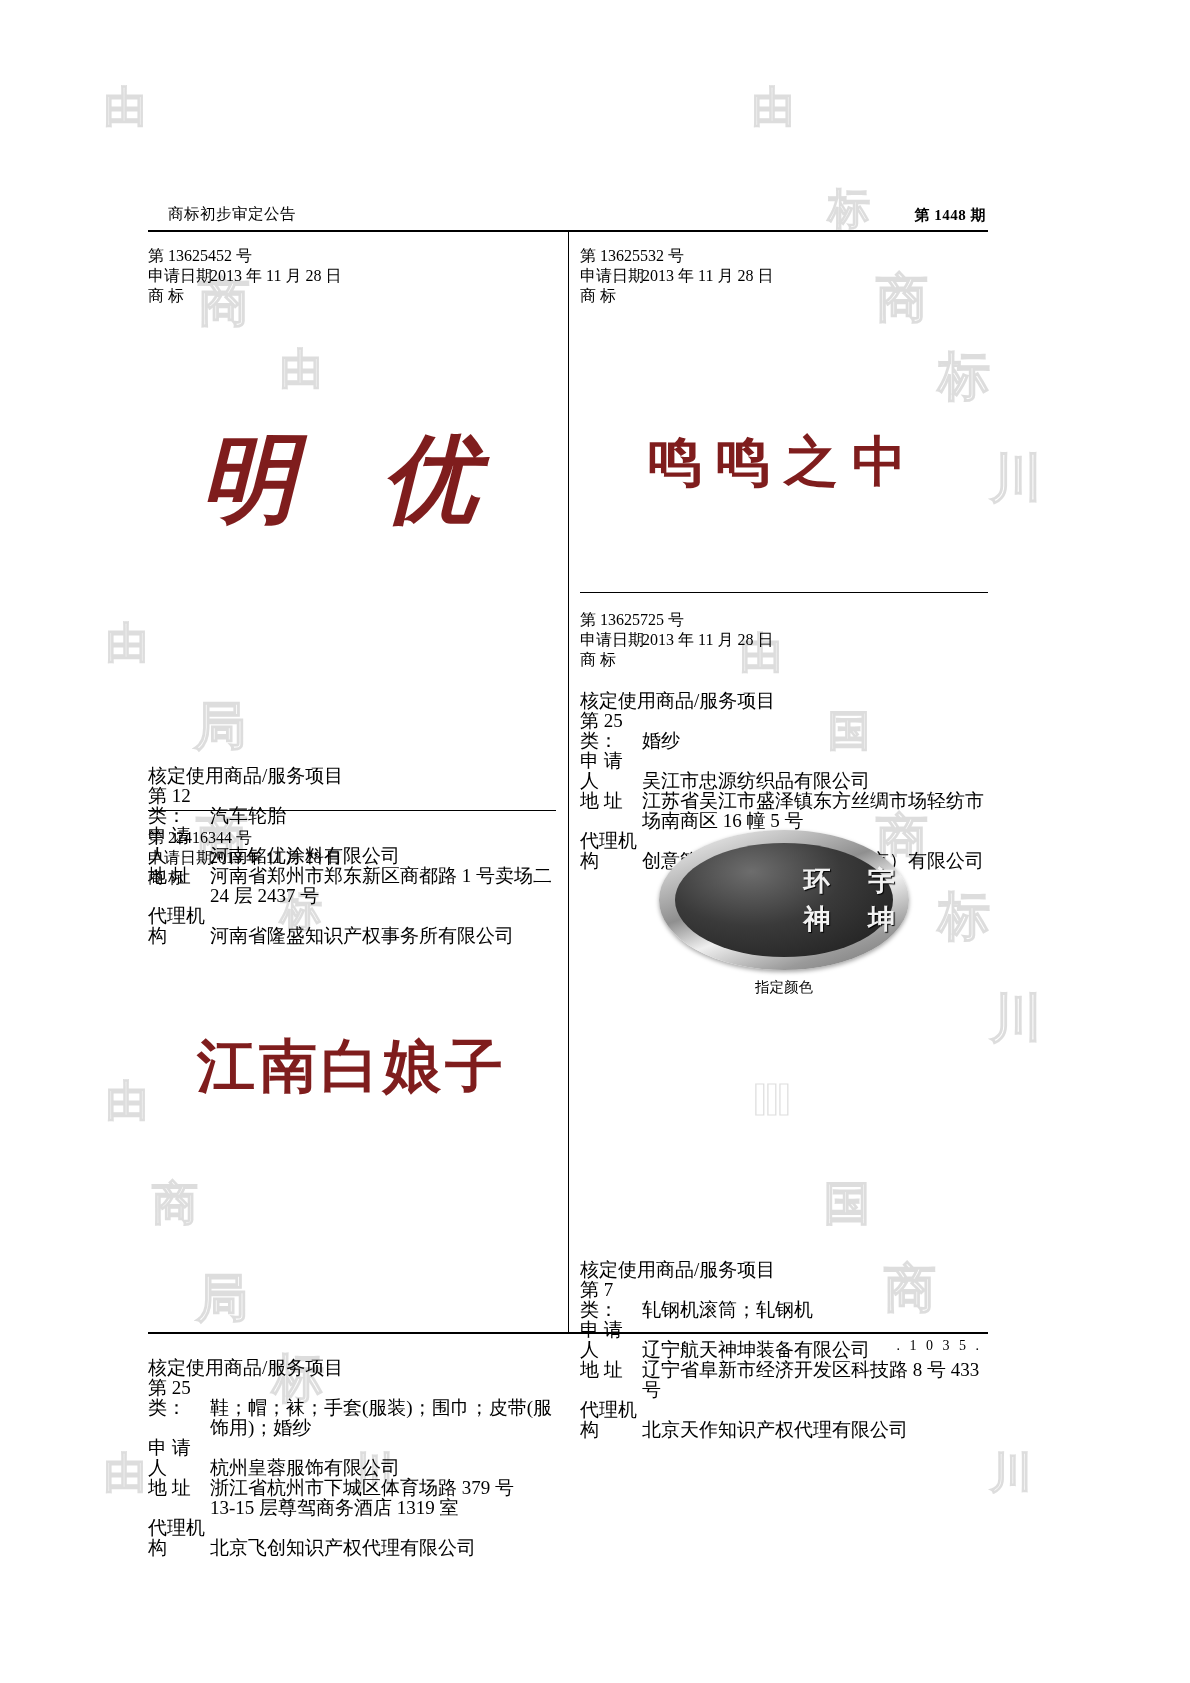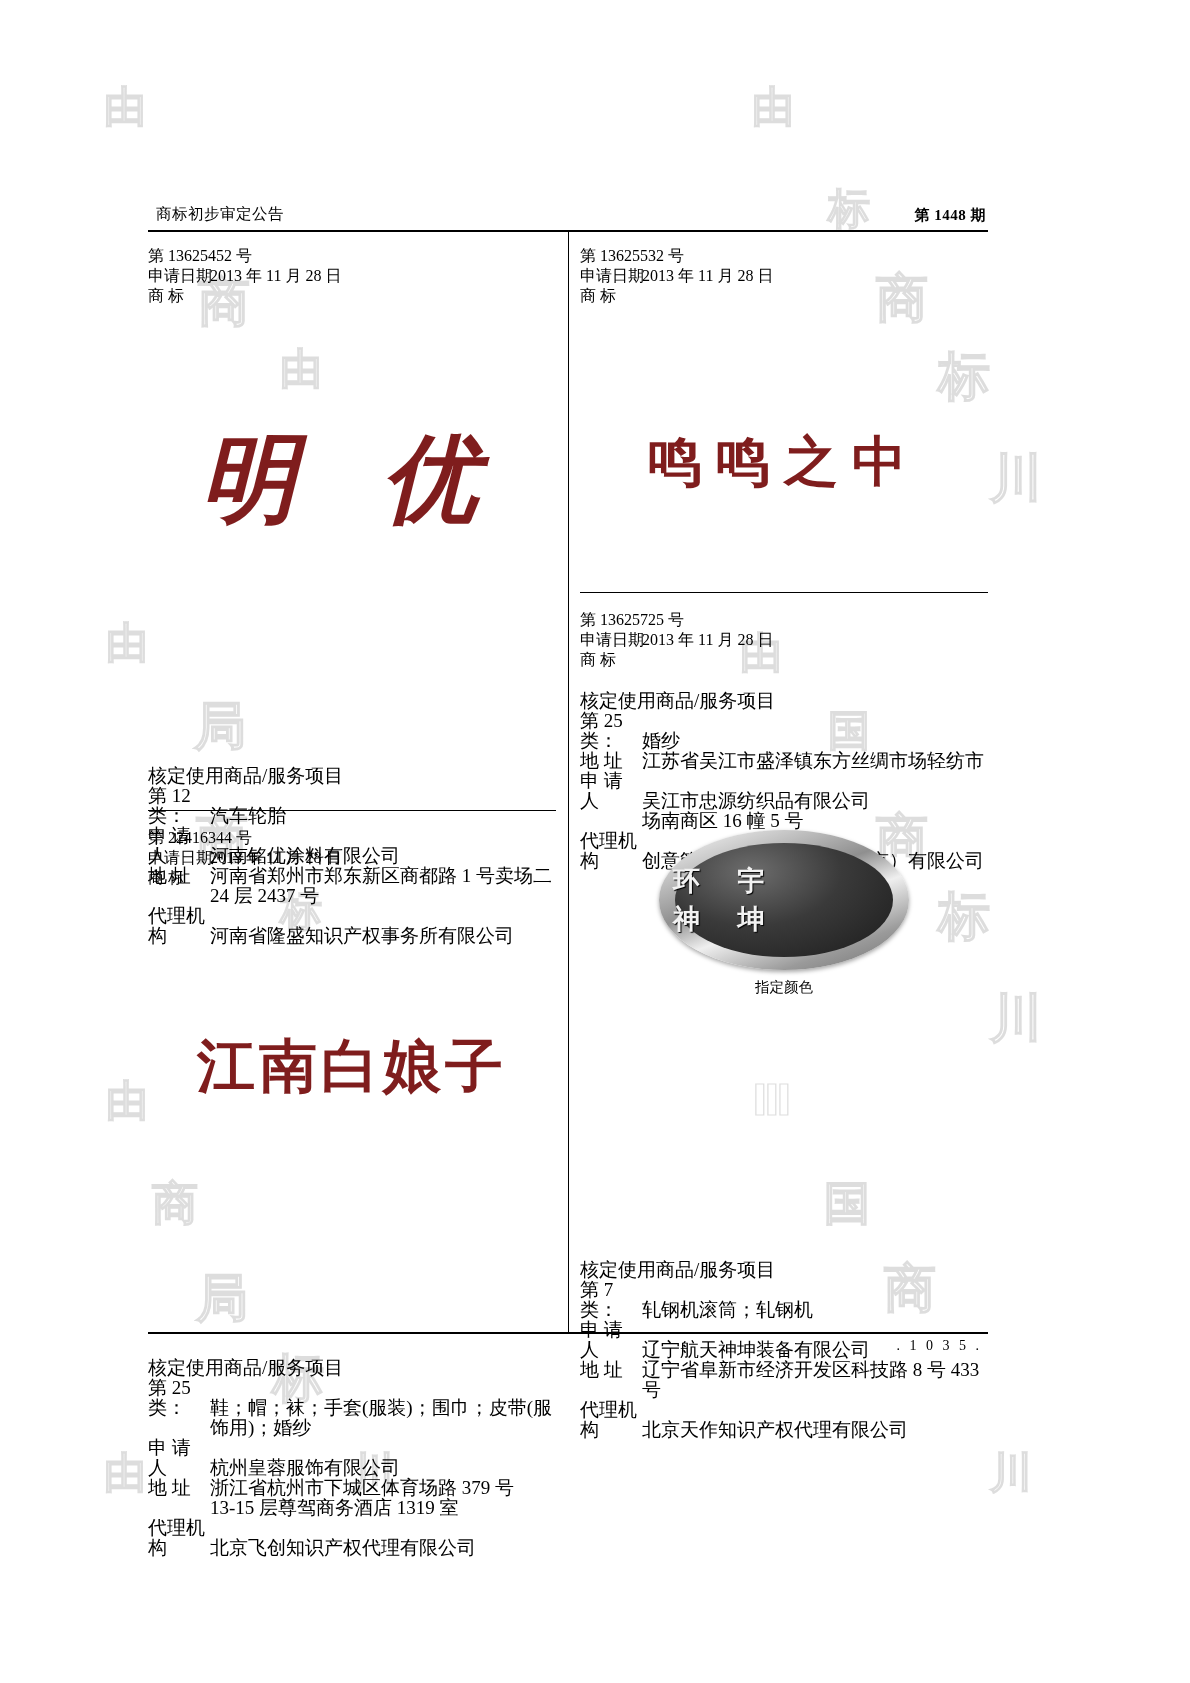--- a/index.html
+++ b/index.html
@@ -44,21 +44,21 @@
     z-index: 2;
   }
 
   .hdr {
     position: relative;
     height: 34px;
     border-bottom: 2px solid #000;
   }
   .hdr .hdr-left {
     position: absolute;
-    left: 8px;
+    left: 20px;
     bottom: 5px;
     font-size: 15.5px;
     letter-spacing: .5px;
   }
   .hdr .hdr-right {
     position: absolute;
     right: 2px;
     bottom: 5px;
     font-size: 15px;
     font-weight: bold;
@@ -150,21 +150,21 @@
     position: absolute;
     left: 16px; top: 13px; right: 16px; bottom: 13px;
     border-radius: 50%;
     background: radial-gradient(ellipse at 35% 25%, #6d6d6d 0%, #3a3a3a 45%, #1b1b1b 100%);
   }
   .oval-text {
     position: absolute;
     inset: 0;
     display: flex;
     flex-direction: column;
-    align-items: flex-start;
+    align-items: flex-end;
     justify-content: center;
     color: #f2f2f2;
     font-family: "DejaVu Sans", sans-serif;
     font-weight: bold;
     font-size: 27px;
     letter-spacing: 14px;
     text-indent: 14px;
     line-height: 38px;
     text-shadow: 1px 1px 1px #000;
   }
@@ -280,24 +280,24 @@
       <div class="markbox" style="height:265px; padding-top:120px;">
         <div class="mark-text mark-mingming">鸣鸣之中</div>
       </div>
 
       <div class="goods">
         <div>核定使用商品/服务项目</div>
         <div class="row">
           <span class="lbl2">第 25 类：</span><span>婚纱</span>
         </div>
         <div class="row">
+          <span class="lbl2">申 请 人</span><span>吴江市忠源纺织品有限公司</span>
+        </div>
+        <div class="row">
           <span class="lbl2">地      址</span><span>江苏省吴江市盛泽镇东方丝绸市场轻纺市</span>
-        </div>
-        <div class="row">
-          <span class="lbl2">申 请 人</span><span>吴江市忠源纺织品有限公司</span>
         </div>
         <div class="hang2">场南商区 16 幢 5 号</div>
         <div class="row">
           <span class="lbl2">代理机构</span><span>创意管家知识产权代理（北京）有限公司</span>
         </div>
       </div>
     </div>
 
     <div class="cell left" style="top:596px;">
       <div class="meta">

